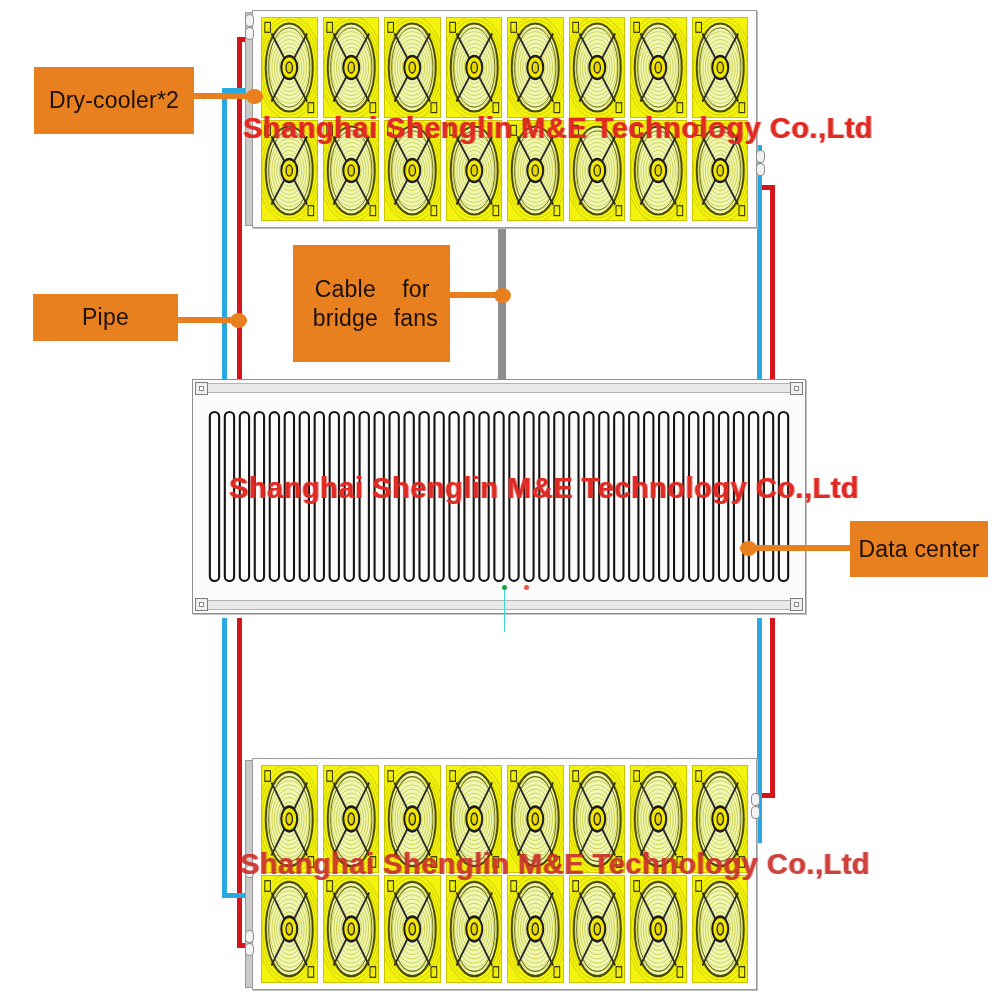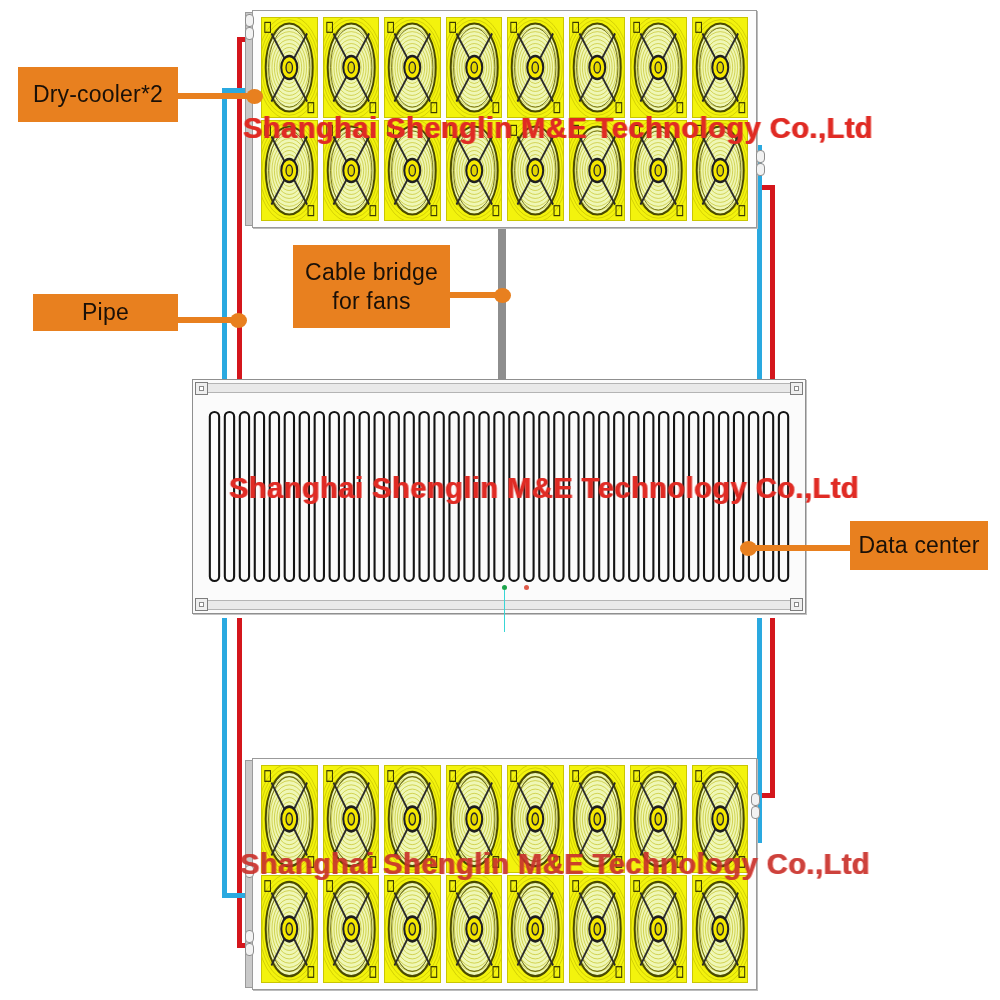--- a/index.html
+++ b/index.html
@@ -1104,36 +1104,36 @@
   <div class="conn" style="left:245px;top:943px;"></div>
   <div class="conn" style="left:751px;top:793px;"></div>
   <div class="conn" style="left:751px;top:806px;"></div>
 
   <div class="wm" style="left:243px;top:112px;">Shanghai Shenglin M&amp;E Technology Co.,Ltd</div>
   <div class="wm" style="left:229px;top:472px;">Shanghai Shenglin M&amp;E Technology Co.,Ltd</div>
   <div class="wm dim" style="left:240px;top:848px;">Shanghai Shenglin M&amp;E Technology Co.,Ltd</div>
 
   <div class="leader" style="left:176px;top:93px;width:78px;"></div>
   <div class="leader-dot" style="left:246px;top:89px;"></div>
-  <div class="callout" style="left:18px;top:67px;width:160px;height:55px;">
+  <div class="callout" style="left:34px;top:67px;width:160px;height:67px;">
     <span>Dry-cooler*2</span>
   </div>
 
   <div class="leader" style="left:176px;top:317px;width:66px;"></div>
   <div class="leader-dot" style="left:230px;top:313px;"></div>
-  <div class="callout" style="left:33px;top:294px;width:145px;height:37px;">
+  <div class="callout" style="left:33px;top:294px;width:145px;height:47px;">
     <span>Pipe</span>
   </div>
 
   <div class="leader" style="left:448px;top:292px;width:56px;"></div>
   <div class="leader-dot" style="left:494px;top:288px;"></div>
-  <div class="callout" style="left:293px;top:245px;width:157px;height:83px;flex-direction:column;">
+  <div class="callout" style="left:293px;top:245px;width:157px;height:117px;">
     <span>Cable bridge</span>
     <span>for fans</span>
   </div>
 
   <div class="leader" style="left:750px;top:545px;width:104px;"></div>
   <div class="leader-dot" style="left:740px;top:541px;"></div>
-  <div class="callout" style="left:850px;top:521px;width:138px;height:49px;">
+  <div class="callout" style="left:850px;top:521px;width:138px;height:56px;">
     <span>Data center</span>
   </div>
 
 </div>
 
 </body></html>

